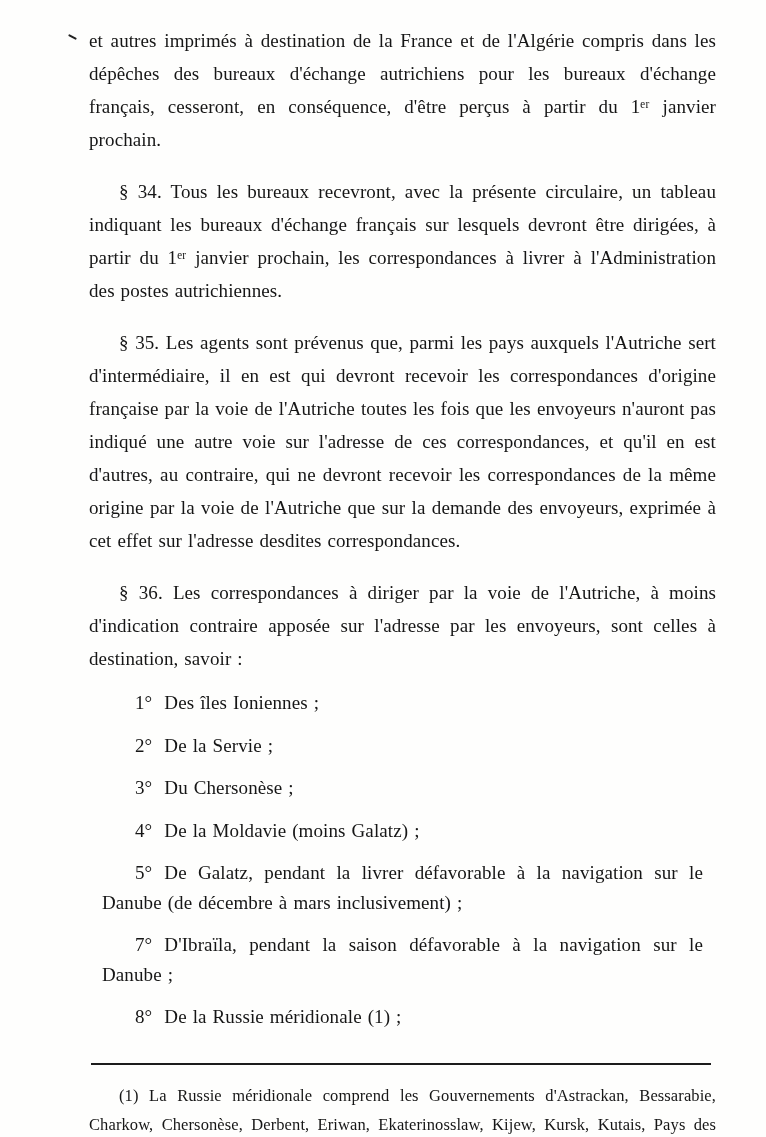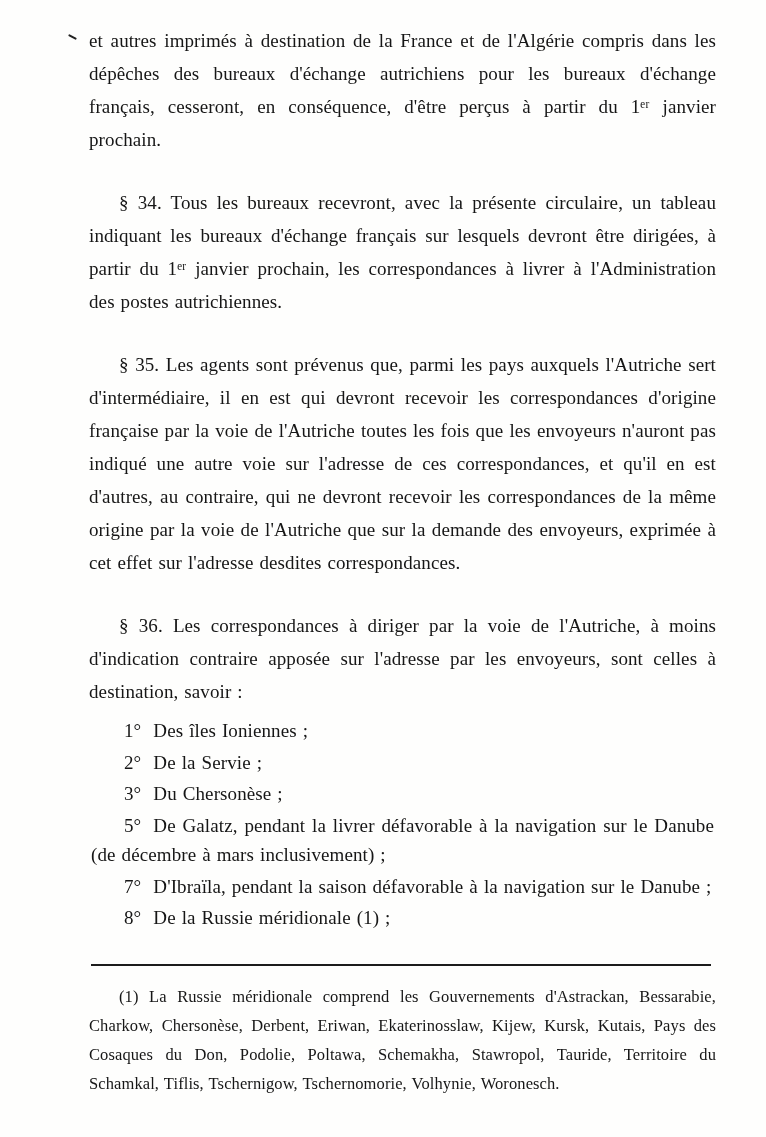--- a/index.html
+++ b/index.html
@@ -30,31 +30,31 @@
   }
   .para {
     font-size: 19px;
     line-height: 33px;
     text-align: justify;
     margin: 0 0 0 0;
     word-spacing: 0.06em;
     letter-spacing: 0.1px;
   }
   .para.section {
-    margin-top: 30px;
+    margin-top: 19px;
     text-indent: 30px;
   }
   .dest-list {
     margin-top: 8px;
   }
   .list-item {
     font-size: 19px;
     line-height: 29.5px;
     text-align: justify;
-    margin: 2px;
+    margin: 13px;
     text-indent: 33px;
     word-spacing: 0.06em;
     letter-spacing: 0.1px;
   }
   .list-item .num {
     margin-right: 12px;
   }
   .footnote-rule {
     margin-top: 31px;
     margin-left: 2px;
@@ -83,20 +83,21 @@
   <p class="para section">§ 34. Tous les bureaux recevront, avec la présente circulaire, un tableau indiquant les bureaux d'échange français sur lesquels devront être dirigées, à partir du 1ᵉʳ janvier prochain, les correspondances à livrer à l'Administration des postes autrichiennes.</p>
 
   <p class="para section">§ 35. Les agents sont prévenus que, parmi les pays auxquels l'Autriche sert d'intermédiaire, il en est qui devront recevoir les correspondances d'origine française par la voie de l'Autriche toutes les fois que les envoyeurs n'auront pas indiqué une autre voie sur l'adresse de ces correspondances, et qu'il en est d'autres, au contraire, qui ne devront recevoir les correspondances de la même origine par la voie de l'Autriche que sur la demande des envoyeurs, exprimée à cet effet sur l'adresse desdites correspondances.</p>
 
   <p class="para section">§ 36. Les correspondances à diriger par la voie de l'Autriche, à moins d'indication contraire apposée sur l'adresse par les envoyeurs, sont celles à destination, savoir :</p>
 
   <div class="dest-list">
     <p class="list-item"><span class="num">1°</span><span>Des îles Ioniennes ;</span></p>
     <p class="list-item"><span class="num">2°</span><span>De la Servie ;</span></p>
     <p class="list-item"><span class="num">3°</span><span>Du Chersonèse ;</span></p>
+    <p class="list-item"><span class="num">4°</span><span>De la Moldavie (moins Galatz) ;</span></p>
     <p class="list-item"><span class="num">5°</span><span>De Galatz, pendant la livrer défavorable à la navigation sur le Danube (de décembre à mars inclusivement) ;</span></p>
     <p class="list-item"><span class="num">7°</span><span>D'Ibraïla, pendant la saison défavorable à la navigation sur le Danube ;</span></p>
     <p class="list-item"><span class="num">8°</span><span>De la Russie méridionale (1) ;</span></p>
   </div>
 
   <div class="footnote-rule"></div>
 
   <p class="footnote">(1) La Russie méridionale comprend les Gouvernements d'Astrackan, Bessarabie, Charkow, Chersonèse, Derbent, Eriwan, Ekaterinosslaw, Kijew, Kursk, Kutais, Pays des Cosaques du Don, Podolie, Poltawa, Schemakha, Stawropol, Tauride, Territoire du Schamkal, Tiflis, Tschernigow, Tschernomorie, Volhynie, Woronesch.</p>
 
 </div>

